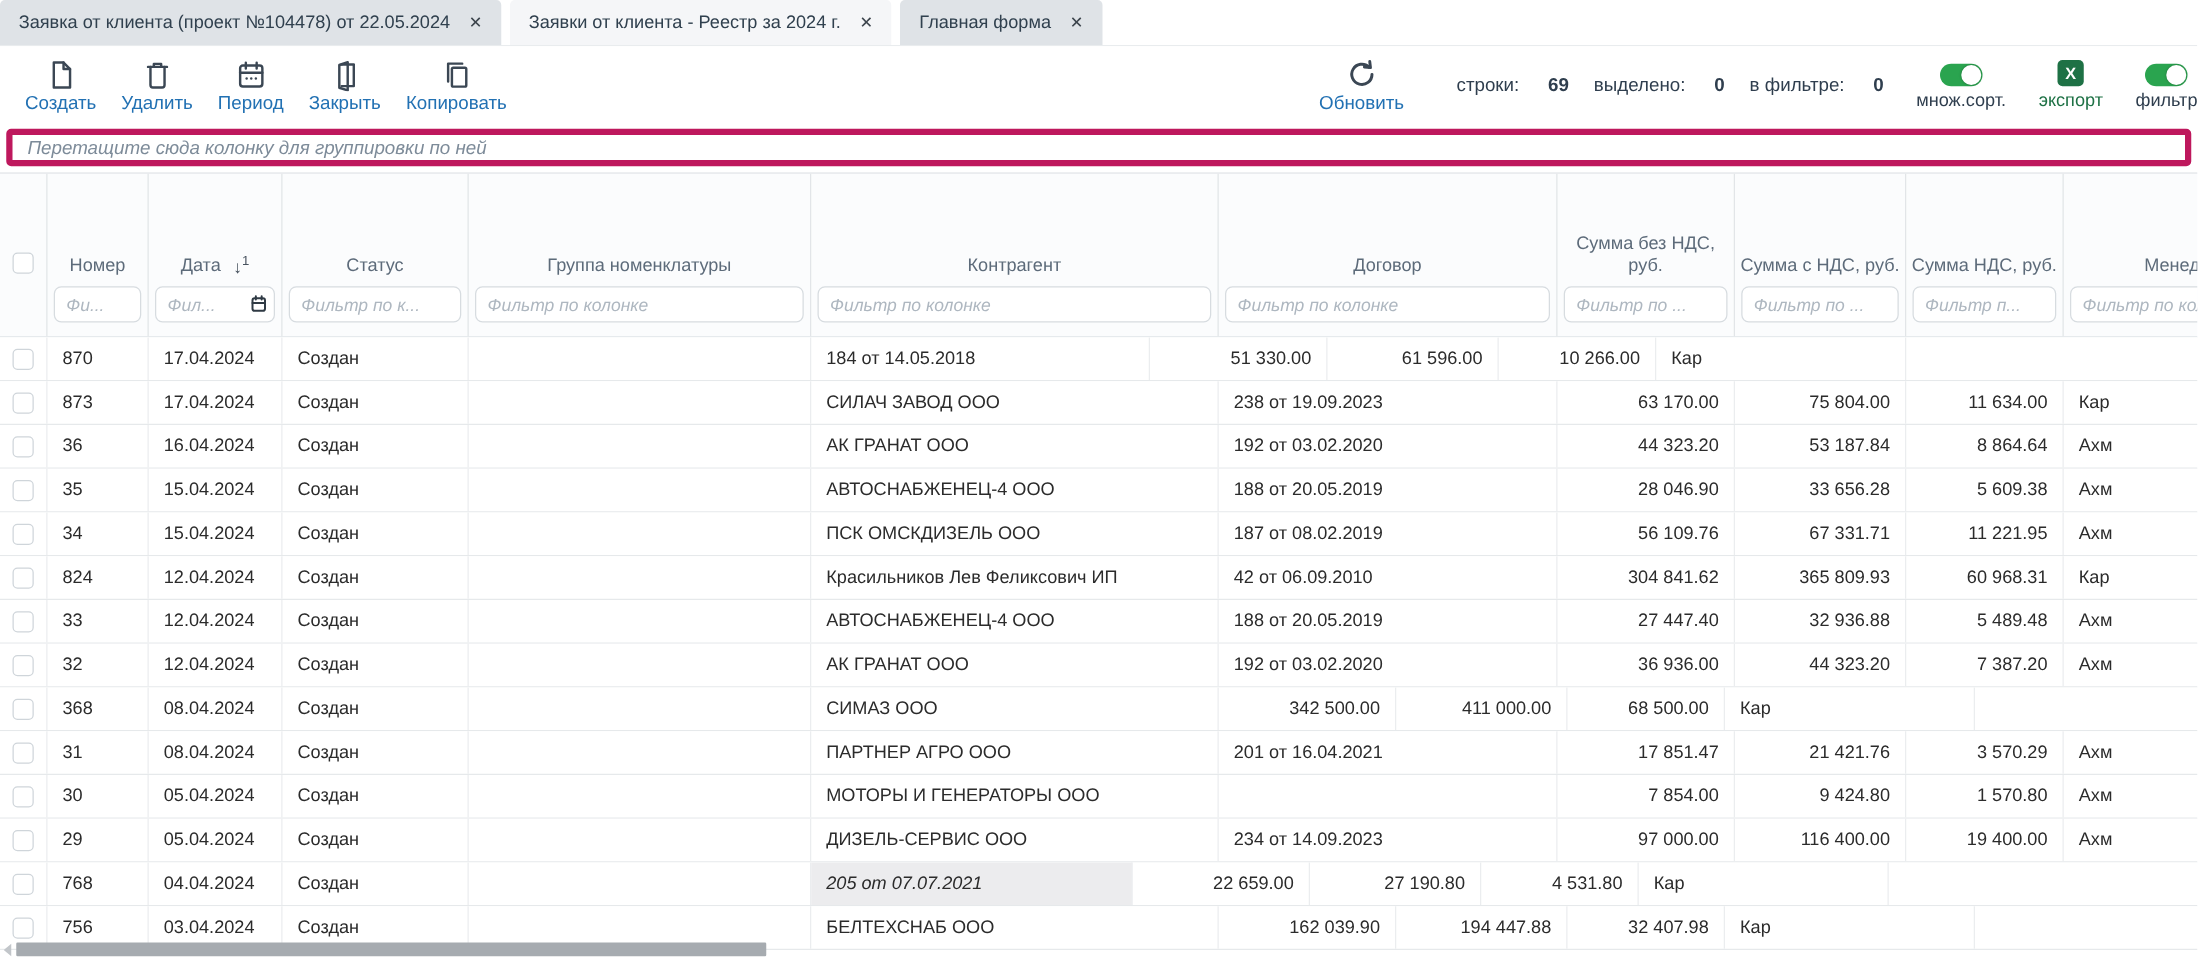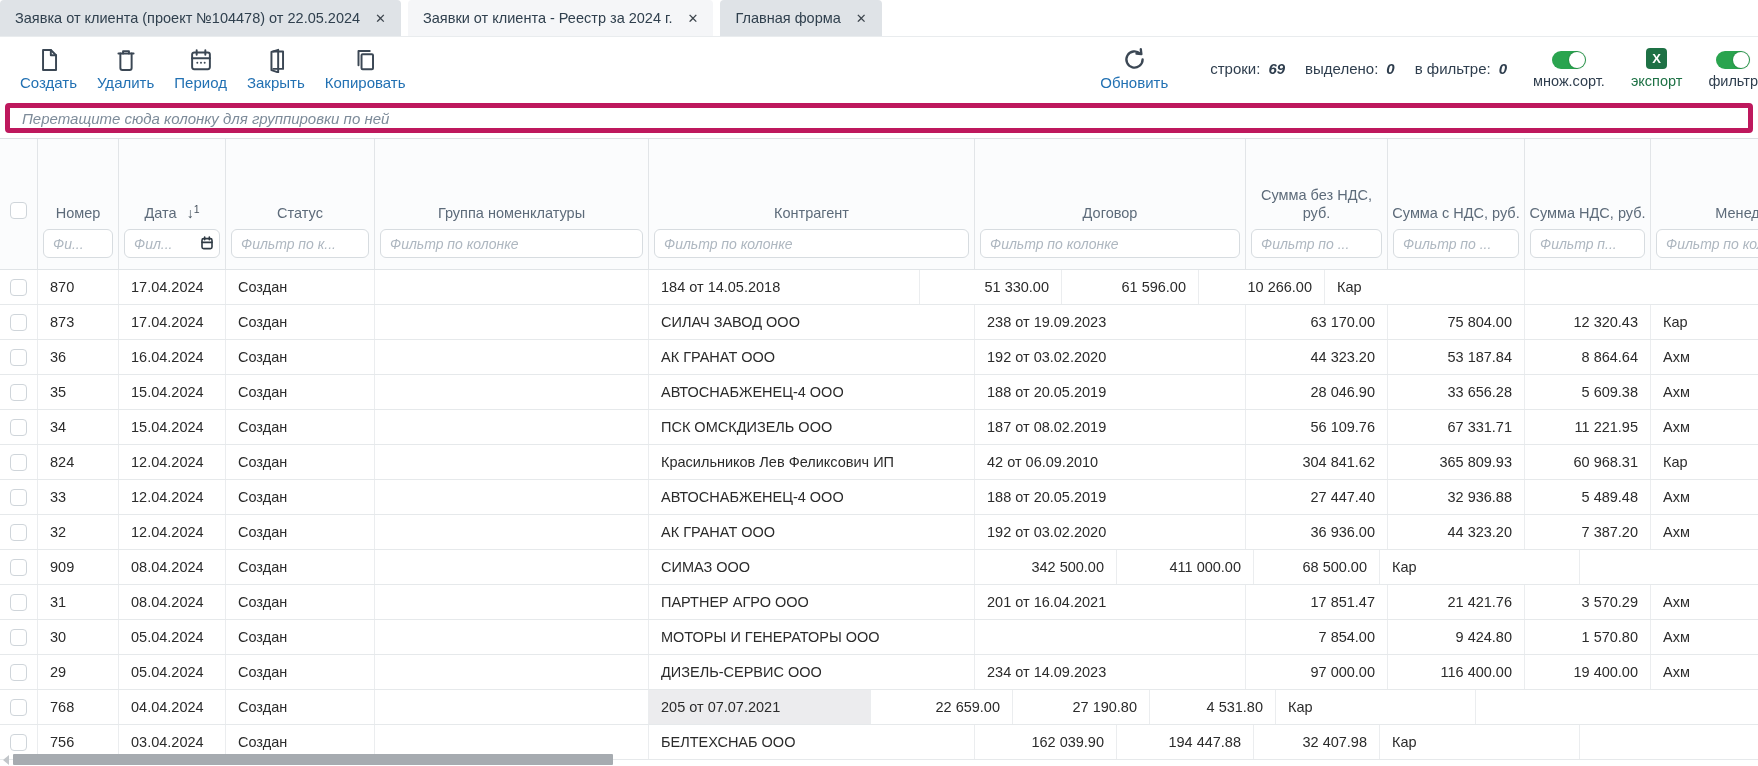--- a/index.html
+++ b/index.html
@@ -21,21 +21,21 @@
 
   
   .toolbar { height:62px; display:flex; align-items:center; padding-left:20px; background:#fff; }
   .tb-buttons { display:flex; align-items:center; }
   .tbtn { display:flex; flex-direction:column; align-items:center; justify-content:center;
           margin-right:20px; cursor:pointer; }
   .tbtn .icon { height:27px; display:flex; align-items:flex-end; }
   .tbtn .tlbl { color:#2271b3; font-size:15px; margin-top:1px; white-space:nowrap; }
   .tb-right { margin-left:auto; display:flex; align-items:center; }
   .counts { display:flex; align-items:center; gap:20px; margin-left:42px; font-size:15px; color:#2f3e4e; white-space:nowrap; }
-  .count .cval { font-weight:bold; margin-left:8px;font-style:italic; }
+  .count .cval { font-weight:bold; margin-left:23px; }
   .toggles { display:flex; align-items:flex-start; }
   .toggle-group { display:flex; flex-direction:column; align-items:center; margin-left:26px; cursor:pointer; }
   .switch { width:34px; height:18px; border-radius:9px; background:#2aa44f; position:relative; margin-top:3px; }
   .switch::after { content:""; position:absolute; right:1px; top:1px; width:16px; height:16px;
                    border-radius:50%; background:#fff; box-shadow:0 0 2px rgba(0,0,0,.35); }
   .toggle-group .tglbl { font-size:14.5px; color:#2f3e4e; margin-top:4px; white-space:nowrap; }
   .toggle-group .tglbl.green { color:#1e7145; }
   .xbox { width:21px; height:21px; background:#1e7145; border-radius:4px; color:#fff;
           font-weight:bold; font-size:13px; display:flex; align-items:center; justify-content:center; }
 
@@ -306,21 +306,21 @@
             <span class="cb"></span>
           </div>
           <div class="cell" style="width: 81px;">873</div>
           <div class="cell" style="width: 107px;">17.04.2024</div>
           <div class="cell" style="width: 149px;">Создан</div>
           <div class="cell" style="width: 274px;"></div>
           <div class="cell" style="width: 326px;">СИЛАЧ ЗАВОД ООО</div>
           <div class="cell" style="width: 271px;">238 от 19.09.2023</div>
           <div class="cell num" style="width: 142px;">63 170.00</div>
           <div class="cell num" style="width: 137px;">75 804.00</div>
-          <div class="cell num" style="width: 126px;">12 320.43</div>
+          <div class="cell num" style="width: 126px;">11 634.00</div>
           <div class="cell" style="width: 200px;">Кар</div>
         </div>
         <div class="row">
           <div class="cell cbcell" style="width: 38px;">
             <span class="cb"></span>
           </div>
           <div class="cell" style="width: 81px;">36</div>
           <div class="cell" style="width: 107px;">16.04.2024</div>
           <div class="cell" style="width: 149px;">Создан</div>
           <div class="cell" style="width: 274px;"></div>
@@ -403,21 +403,21 @@
           <div class="cell" style="width: 271px;">192 от 03.02.2020</div>
           <div class="cell num" style="width: 142px;">36 936.00</div>
           <div class="cell num" style="width: 137px;">44 323.20</div>
           <div class="cell num" style="width: 126px;">7 387.20</div>
           <div class="cell" style="width: 200px;">Ахм</div>
         </div>
         <div class="row">
           <div class="cell cbcell" style="width: 38px;">
             <span class="cb"></span>
           </div>
-          <div class="cell" style="width: 81px;">909</div>
+          <div class="cell" style="width: 81px;">368</div>
           <div class="cell" style="width: 107px;">08.04.2024</div>
           <div class="cell" style="width: 149px;">Создан</div>
           <div class="cell" style="width: 274px;"></div>
           <div class="cell" style="width: 326px;">СИМАЗ ООО</div>
           <div class="cell num" style="width: 142px;">342 500.00</div>
           <div class="cell num" style="width: 137px;">411 000.00</div>
           <div class="cell num" style="width: 126px;">68 500.00</div>
           <div class="cell" style="width: 200px;">Кар</div>
         </div>
         <div class="row">
@@ -466,21 +466,21 @@
           <div class="cell" style="width: 200px;">Ахм</div>
         </div>
         <div class="row">
           <div class="cell cbcell" style="width: 38px;">
             <span class="cb"></span>
           </div>
           <div class="cell" style="width: 81px;">768</div>
           <div class="cell" style="width: 107px;">04.04.2024</div>
           <div class="cell" style="width: 149px;">Создан</div>
           <div class="cell" style="width: 274px;"></div>
-          <div class="cell hl" style="width: 222px;">205 от 07.07.2021</div>
+          <div class="cell hl" style="width: 257px; font-style: italic;">205 от 07.07.2021</div>
           <div class="cell num" style="width: 142px;">22 659.00</div>
           <div class="cell num" style="width: 137px;">27 190.80</div>
           <div class="cell num" style="width: 126px;">4 531.80</div>
           <div class="cell" style="width: 200px;">Кар</div>
         </div>
         <div class="row">
           <div class="cell cbcell" style="width: 38px;">
             <span class="cb"></span>
           </div>
           <div class="cell" style="width: 81px;">756</div>

